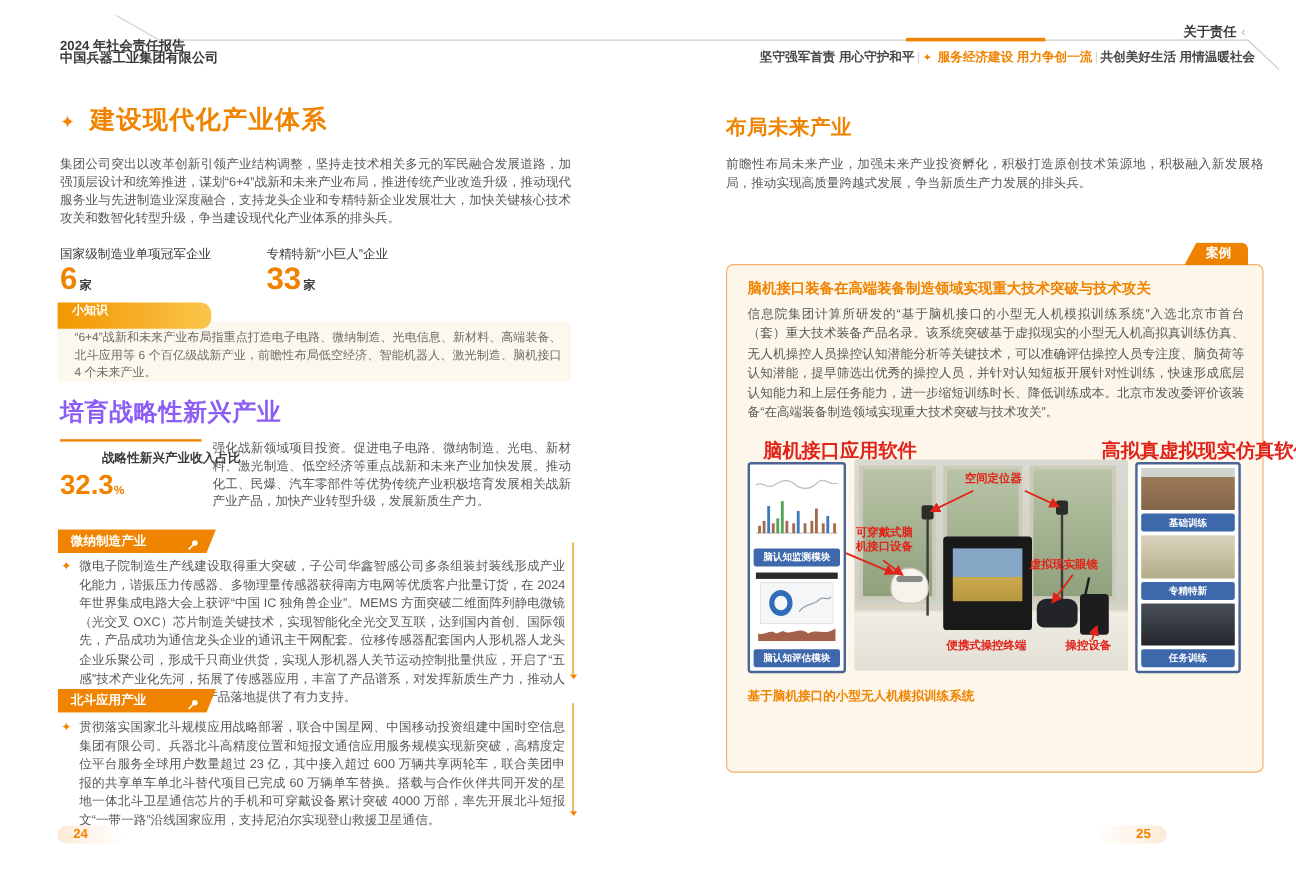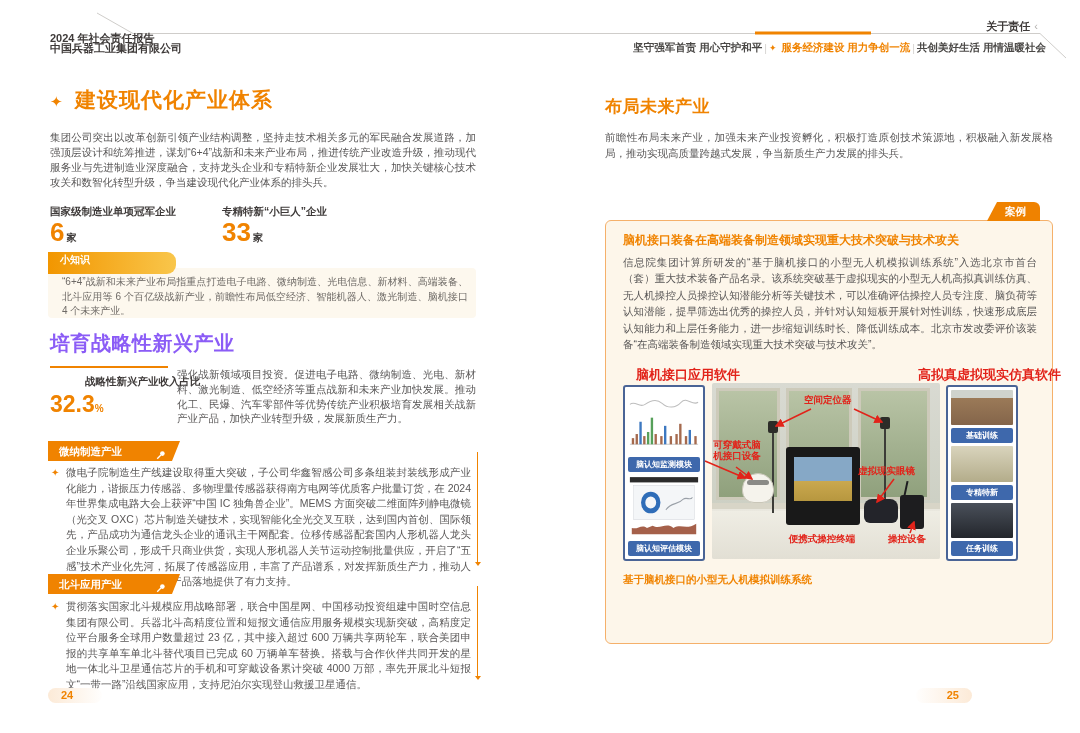--- a/index.html
+++ b/index.html
@@ -14,21 +14,21 @@
   .hdr-corner .chev{color:#b3b1ae;margin-left:4px;font-weight:normal;}
   .hdr-nav{right:34px;top:41px;display:flex;align-items:center;gap:2px;font-size:10.5px;font-weight:bold;color:#4a4846;white-space:nowrap;}
   .nav-sep{color:#d4d2cf;font-weight:normal;}
   .nav-item.active{color:#f08300;display:inline-flex;align-items:center;gap:5px;}
   .nav-star{font-size:9px;line-height:1;}
   
   .lp-star{left:50px;top:93px;font-size:15px;color:#f08300;}
   .lp-title{left:75px;top:86px;font-size:21px;font-weight:bold;color:#f08300;letter-spacing:1px;}
   .lp-intro{left:50px;top:130px;width:426px;font-size:10.5px;line-height:15px;text-align:justify;}
   .stat{}
-  .stat-lbl{font-size:10.5px;font-weight:bold;color:#3e3a39;}
+  .stat-lbl{font-size:10.5px;font-weight:normal;color:#3e3a39;}
   .stat-val{font-size:26px;font-weight:bold;color:#f08300;line-height:1.05;}
   .stat-unit{font-size:10px;color:#3e3a39;font-weight:bold;margin-left:2px;}
   .stat1{left:50px;top:205px;}
   .stat2{left:222px;top:205px;}
   .tip-ribbon{left:48px;top:252px;width:128px;height:22px;background:linear-gradient(90deg,#f29600,#f9c64b);
               border-radius:0 9px 9px 0;color:#fff;font-size:10px;font-weight:bold;line-height:16px;padding-left:12px;box-sizing:border-box;}
   .tip-box{left:48px;top:268px;width:428px;height:50px;background:#fdf8ee;border-radius:0 4px 4px 4px;}
   .tip-text{left:62px;top:275px;width:406px;font-size:10px;line-height:14.5px;color:#6e6a66;text-align:justify;}
   .h2-left{left:50px;top:330px;font-size:20px;font-weight:bold;color:#8b5cf6;letter-spacing:.5px;}
   .s-rule{left:50px;top:366px;width:118px;height:2px;background:#f08300;}
@@ -56,26 +56,26 @@
   .pill-left{left:48px;top:688px;width:54px;background:linear-gradient(90deg,#fcead7,#fffefd);padding-left:13px;}
   .pill-right{left:916px;top:688px;width:56px;background:linear-gradient(270deg,#fcead7,#fffefd);text-align:right;padding-right:13px;}
   
   .h2-right{left:605px;top:95px;font-size:17px;font-weight:bold;color:#f08300;letter-spacing:.5px;}
   .rp-intro{left:605px;top:130px;width:448px;font-size:10.5px;line-height:15.5px;text-align:justify;}
   .case{left:605px;top:220px;width:448px;height:424px;background:#fdf6ea;border:1px solid #f5b06a;border-radius:6px;box-sizing:border-box;}
   .case-badge{position:absolute;right:12px;top:-19px;height:19px;background:#ef8200;color:#fff;font-size:10.5px;font-weight:bold;
               line-height:19px;padding:0 14px 0 18px;clip-path:polygon(10px 0,100% 0,100% 100%,0 100%);border-radius:3px 6px 0 0;}
   .case-title{left:17px;top:11px;width:414px;font-size:12px;font-weight:bold;color:#f08300;}
   .case-body{left:17px;top:33px;width:414px;font-size:10.5px;line-height:16.4px;text-align:justify;}
-  .fig-label{font-size:13px;font-weight:bold;color:#e2231a;white-space:nowrap;}
+  .fig-label{font-size:16px;font-weight:bold;color:#e2231a;white-space:nowrap;}
   .fl-left{left:30px;top:145px;}
   .fl-right{left:312px;top:145px;}
   .panel{background:#fff;border:2px solid #4a6496;border-radius:3px;box-sizing:border-box;padding:3px;display:flex;flex-direction:column;gap:3px;}
   .lpanel{left:17px;top:164px;width:82px;height:176px;}
-  .rpanel{left:340px;top:164px;width:72px;height:176px;}
+  .rpanel{left:340px;top:164px;width:88px;height:176px;}
   .mini-chart{flex:1;background:#fff;overflow:hidden;}
   .module-btn{height:15px;background:#3e68ac;color:#fff;font-size:8px;font-weight:bold;display:flex;align-items:center;justify-content:center;border-radius:2px;flex:none;}
   .thumb{flex:1;border-radius:1px;}
   .thumb1{background:linear-gradient(180deg,#cfd3cd 22%,#9b7a58 22%,#84654a);}
   .thumb2{background:linear-gradient(180deg,#d9d4bd,#b3ac8a);}
   .thumb3{background:linear-gradient(180deg,#4a505a,#23262c);}
   
   .photo{left:106px;top:162px;width:228px;height:176px;overflow:hidden;border-radius:2px;
          background:linear-gradient(180deg,#d9dad2 0%,#cdd0c4 70%,#e9e7de 70%,#edeae2 100%);}
   .win{position:absolute;top:5px;background:linear-gradient(180deg,#b9c4a6,#8fa07c);border:3px solid #cdcaba;box-sizing:border-box;}

